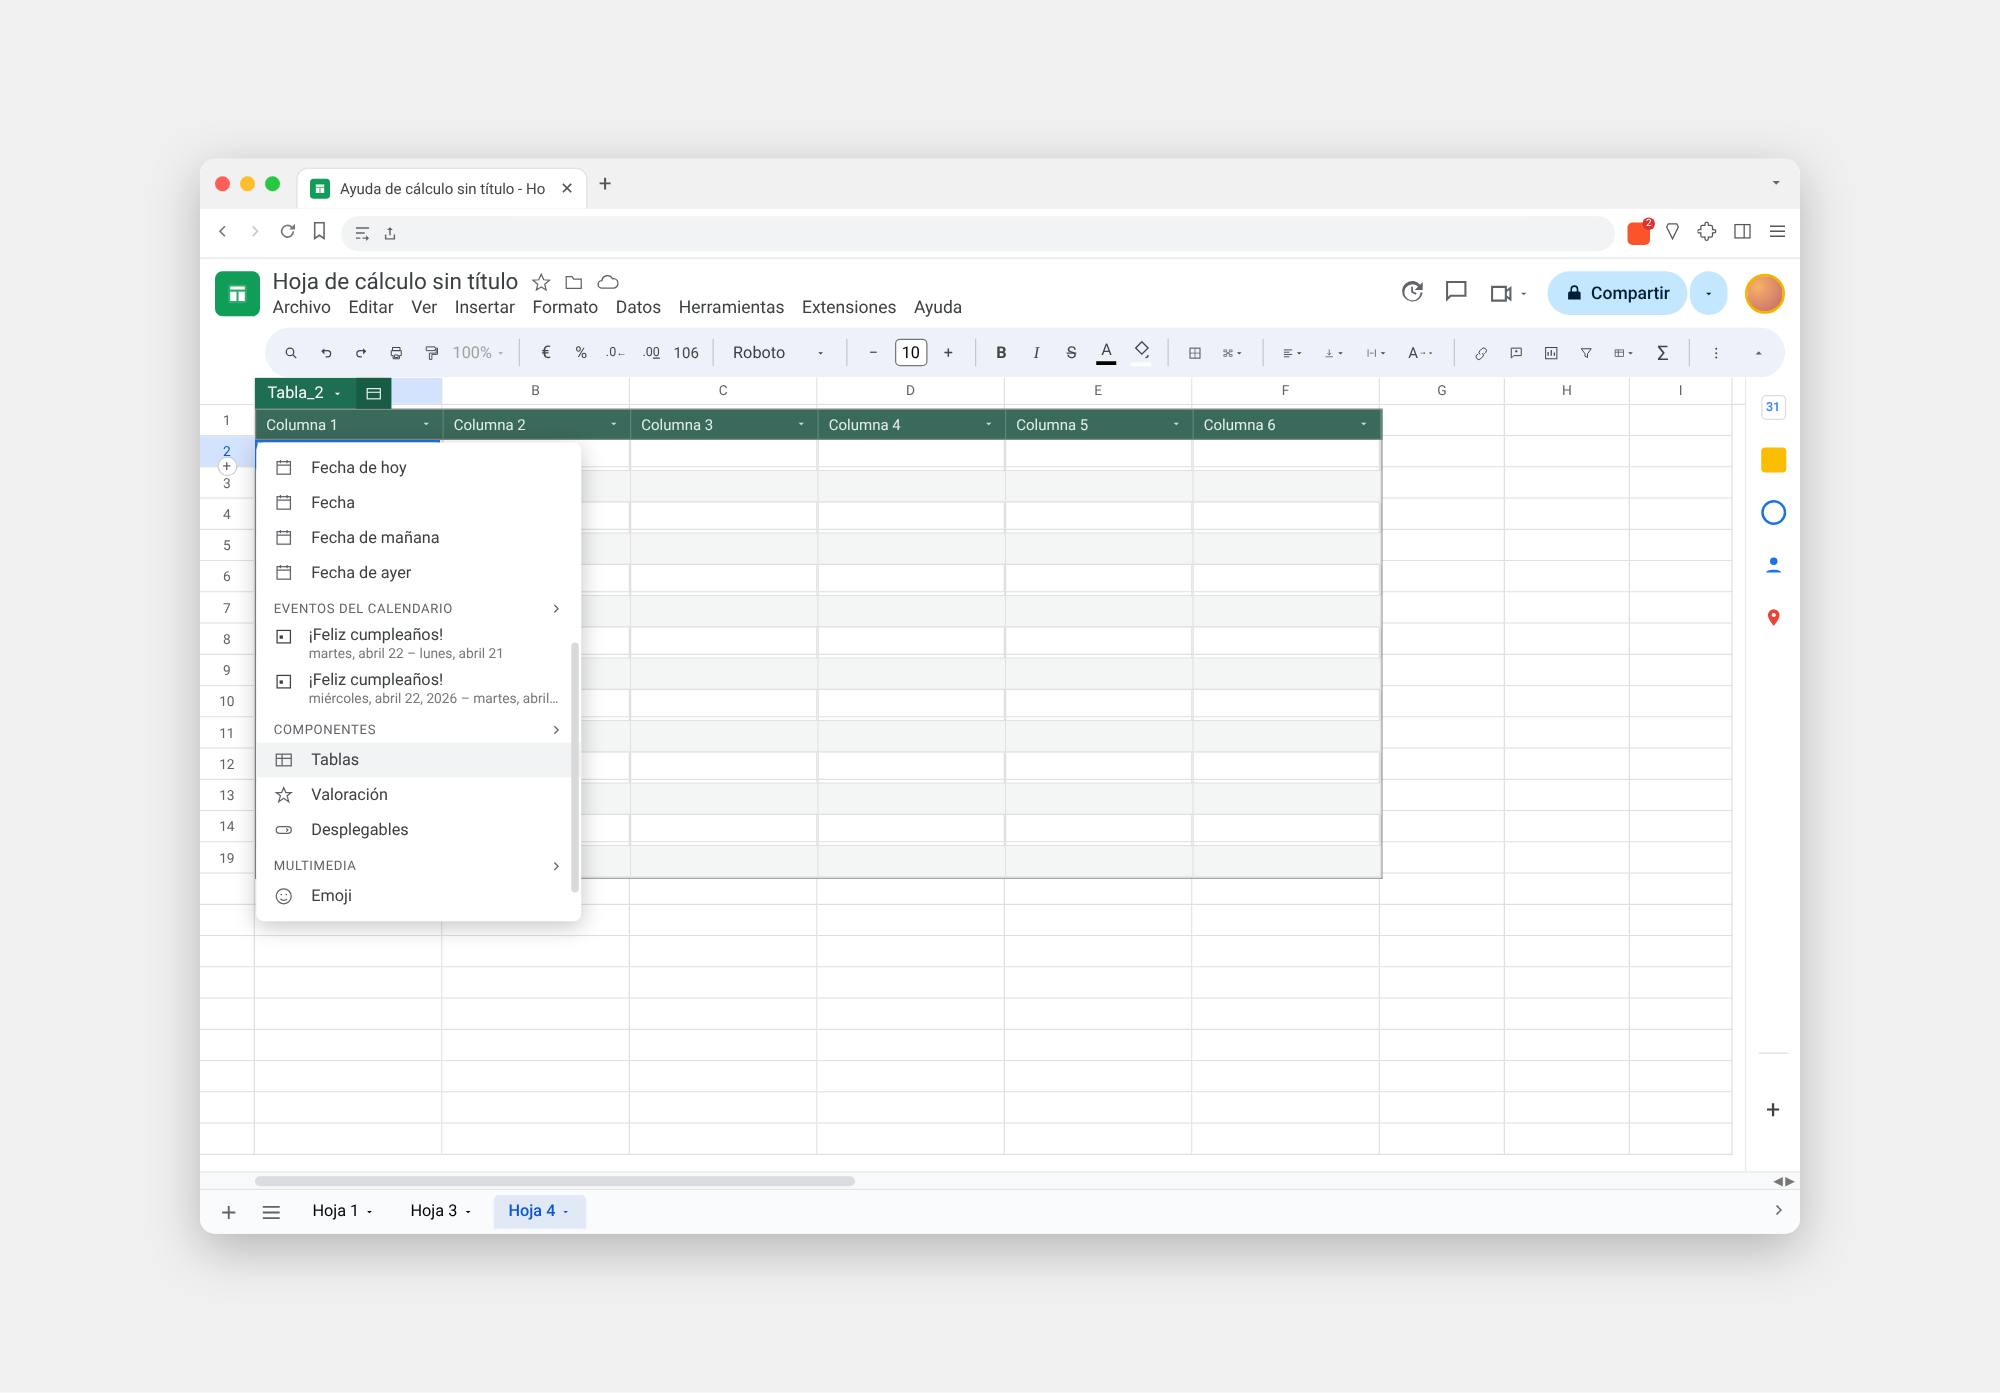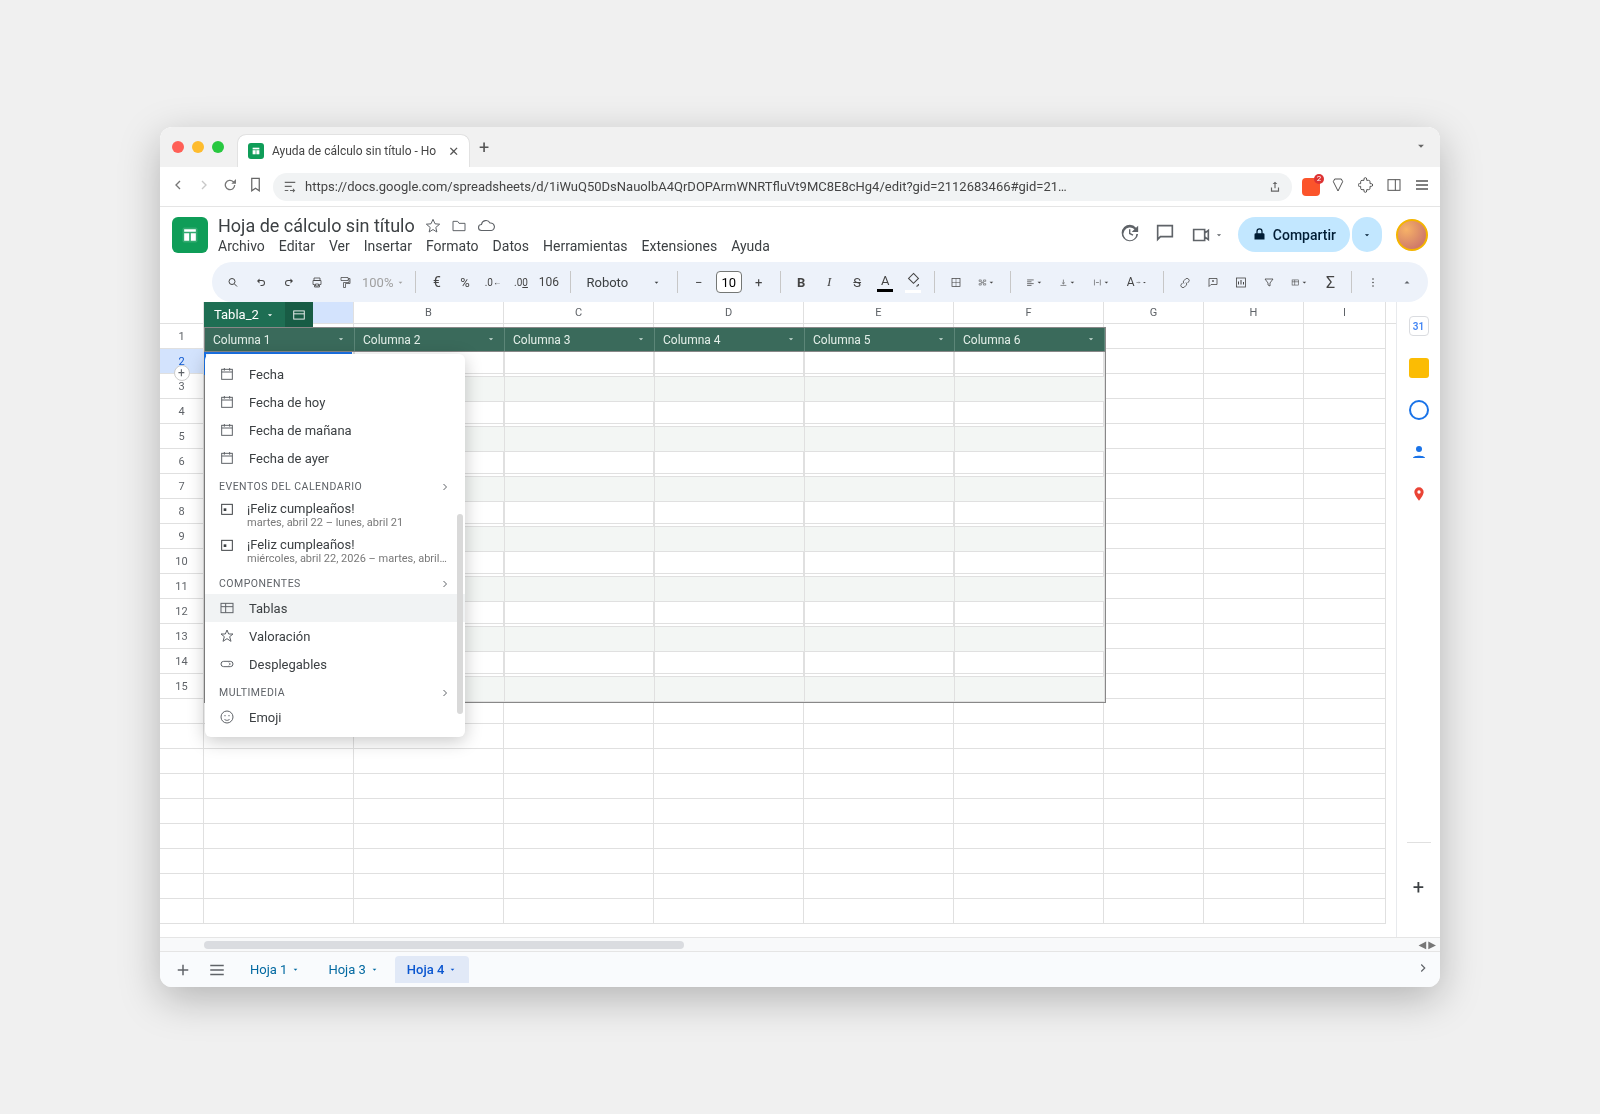--- a/index.html
+++ b/index.html
@@ -97,21 +97,21 @@
 .popup .event .txt { display: flex; flex-direction: column; }
 .popup .event .sub { font-size: 11px; color: #787878; text-align: right; }
 .popup .scroll-thumb { position: absolute; right: 2px; top: 160px; width: 6px; height: 200px; background: #d9d9d9; border-radius: 3px; }
 
 .hscroll { height: 14px; background: #f8f9fa; display: flex; align-items: center; padding: 0 4px; border-top: 1px solid #e5e5e5; }
 .hscroll .thumb { height: 8px; background: #dadce0; border-radius: 4px; width: 480px; margin-left: 40px; }
 .hscroll .arrows { margin-left: auto; display: flex; gap: 2px; color: #777; font-size: 10px; }
 
 .sheetbar { height: 36px; display: flex; align-items: center; padding: 0 10px; gap: 8px; border-top: 1px solid #e5e5e5; background: #f9fbfd; }
 .sheetbar .btn { color: #5f6368; padding: 4px; display: flex; }
-.sheet-tab { padding: 6px 12px; font-size: 13px; color: #0369a1; display: flex; align-items: center; gap: 4px; border-radius: 0; }
+.sheet-tab { padding: 6px 12px; font-size: 13px; color: #000000; display: flex; align-items: center; gap: 4px; border-radius: 0; }
 .sheet-tab.active { background: #e1e9f7; color: #0b57d0; font-weight: 500; border-radius: 4px 4px 0 0; }
 .sheetbar .expand { margin-left: auto; color: #5f6368; }
 
 svg { fill: currentColor; }
 </style>
 </head>
 <body>
 
 <div class="window">
 
@@ -151,21 +151,20 @@
     </div>
     <span style="color:#666"><svg width="15" height="15" viewBox="0 0 24 24">
           <path d="M6 2h12v20l-6-4-6 4z" fill="none" stroke="currentColor" stroke-width="2"></path>
         </svg></span>
     <div class="addrfield">
       <span class="icon">
           <svg width="14" height="14" viewBox="0 0 24 24">
             <path d="M3 17h6v2H3zm0-7h12v2H3zm0-7h18v2H3zm14 11l4 4-4 4v-3h-5v-2h5z"></path>
           </svg>
         </span>
-      <span class="url">https://docs.google.com/spreadsheets/d/1iWuQ50DsNauolbA4QrDOPArmWNRTfluVt9MC8E8cHg4/edit?gid=2112683466#gid=21…</span>
       <span class="icon">
           <svg width="14" height="14" viewBox="0 0 24 24">
             <path d="M12 3l4 4h-3v7h-2V7H8l4-4zM5 20v-7h2v5h10v-5h2v7H5z"></path>
           </svg>
         </span>
     </div>
     <span class="brave"></span>
     <div class="right-icons">
       <span><svg width="16" height="16" viewBox="0 0 24 24">
             <path d="M7 3h10l2 4-7 14L5 7z" fill="none" stroke="currentColor" stroke-width="1.5"></path>
@@ -594,21 +593,21 @@
             <div class="cell" style="width:150px"></div>
             <div class="cell" style="width:150px"></div>
             <div class="cell" style="width:150px"></div>
             <div class="cell" style="width:150px"></div>
             <div class="cell" style="width:150px"></div>
             <div class="cell" style="width:100px"></div>
             <div class="cell" style="width:100px"></div>
             <div class="cell" style="width:82px"></div>
           </div>
           <div class="row">
-            <div class="rowh ">15</div>
+            <div class="rowh ">19</div>
             <div class="cell" style="width:150px"></div>
             <div class="cell" style="width:150px"></div>
             <div class="cell" style="width:150px"></div>
             <div class="cell" style="width:150px"></div>
             <div class="cell" style="width:150px"></div>
             <div class="cell" style="width:150px"></div>
             <div class="cell" style="width:100px"></div>
             <div class="cell" style="width:100px"></div>
             <div class="cell" style="width:82px"></div>
           </div>
@@ -888,30 +887,30 @@
         </div>
         <div class="active-cell" style="left:44px;top:50px;width:148px;height:23px">@<span style="border-left:1px solid #000;margin-left:1px;animation:none"></span></div>
         <div class="popup">
           <div class="item">
             <span class="ic">
               <svg width="16" height="16" viewBox="0 0 24 24">
                 <rect x="4" y="5" width="16" height="15" fill="none" stroke="currentColor" stroke-width="1.5"></rect>
                 <path d="M4 9h16M8 3v4M16 3v4" stroke="currentColor" stroke-width="1.5"></path>
               </svg>
             </span>
-            <span>Fecha</span>
+            <span>Fecha de hoy</span>
           </div>
           <div class="item">
             <span class="ic">
               <svg width="16" height="16" viewBox="0 0 24 24">
                 <rect x="4" y="5" width="16" height="15" fill="none" stroke="currentColor" stroke-width="1.5"></rect>
                 <path d="M4 9h16M8 3v4M16 3v4" stroke="currentColor" stroke-width="1.5"></path>
               </svg>
             </span>
-            <span>Fecha de hoy</span>
+            <span>Fecha</span>
           </div>
           <div class="item">
             <span class="ic">
               <svg width="16" height="16" viewBox="0 0 24 24">
                 <rect x="4" y="5" width="16" height="15" fill="none" stroke="currentColor" stroke-width="1.5"></rect>
                 <path d="M4 9h16M8 3v4M16 3v4" stroke="currentColor" stroke-width="1.5"></path>
               </svg>
             </span>
             <span>Fecha de mañana</span>
           </div>

